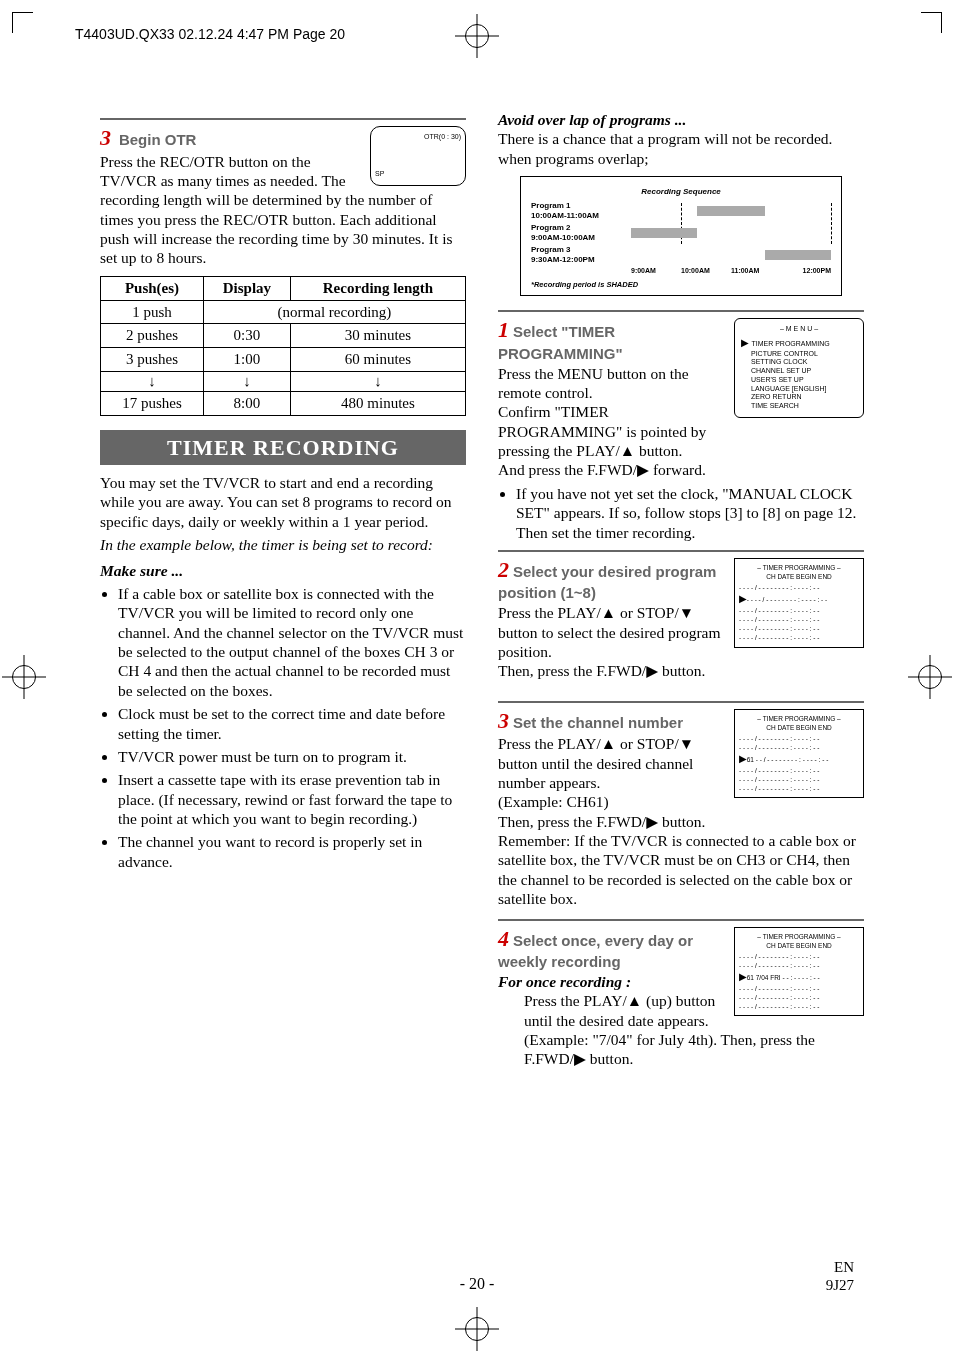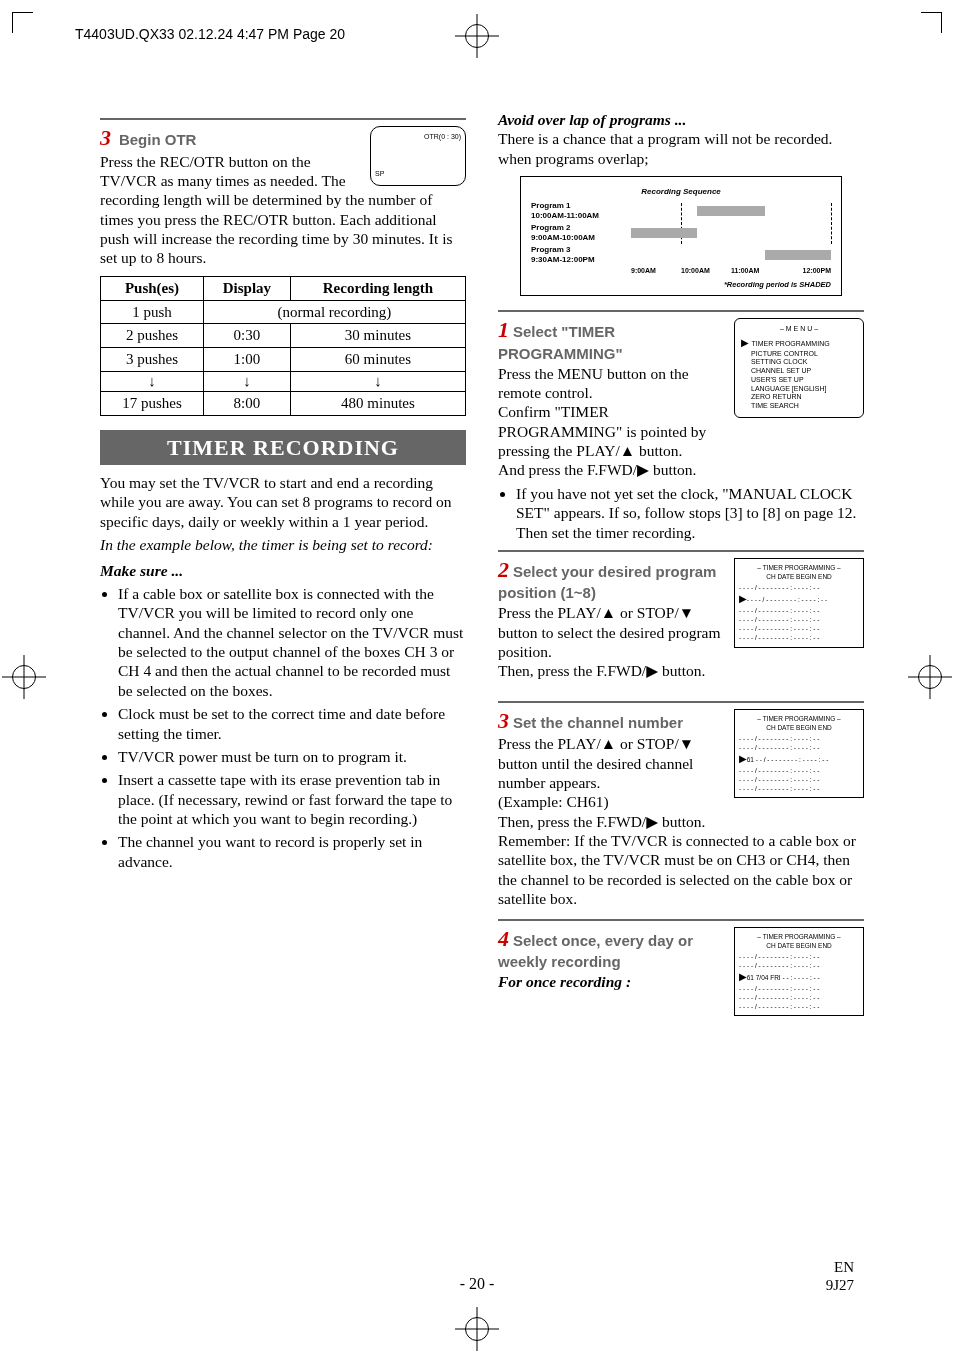--- a/index.html
+++ b/index.html
@@ -35,21 +35,21 @@
   .prog-box .ptitle { text-align:center; }
   .prog-box .phdr { text-align:center; margin-bottom:2px; }
   .recseq { border:1px solid #000; padding:10px 10px 6px; font-family:Arial,sans-serif; font-size:8px; margin:8px auto; width:300px; }
   .recseq .title { text-align:center; font-style:italic; font-weight:bold; margin-bottom:6px; }
   .recseq .row { display:flex; align-items:center; height:16px; }
   .recseq .lab { width:100px; font-weight:bold; }
   .recseq .track { flex:1; position:relative; height:10px; }
   .recseq .bar { position:absolute; top:0; bottom:0; background:#aaa; }
   .recseq .axis { display:flex; margin-left:100px; font-weight:bold; font-size:7px; }
   .recseq .axis span { flex:1; text-align:left; }
-  .recseq .foot { text-align:right; font-style:italic; font-weight:bold; font-size:7.5px; margin-top:4px; }
+  .recseq .foot { text-align:left; font-style:italic; font-weight:bold; font-size:7.5px; margin-top:4px; }
   .arrow { font-size:16px; line-height:1; }
   .footer { position:absolute; bottom:60px; left:0; right:0; text-align:center; font-size:16px; }
   .footer-right { position:absolute; bottom:59px; right:100px; text-align:right; font-size:15px; line-height:1.2; }
   .indent { margin-left:26px; }
   .tri { font-size:10px; }
   .dashv1 { position:absolute; left:50%; top:0; bottom:32px; border-left:1px dashed #000; }
   .dashv2 { position:absolute; left:100%; top:0; bottom:32px; border-left:1px dashed #000; }
 </style>
 </head>
 <body>
@@ -177,21 +177,21 @@
         <div style="padding-left:10px">SETTING CLOCK</div>
         <div style="padding-left:10px">CHANNEL SET UP</div>
         <div style="padding-left:10px">USER'S SET UP</div>
         <div style="padding-left:10px">LANGUAGE  [ENGLISH]</div>
         <div style="padding-left:10px">ZERO RETURN</div>
         <div style="padding-left:10px">TIME SEARCH</div>
       </div>
       <div><span class="step-num">1</span><span class="step-title">Select "TIMER PROGRAMMING"</span></div>
       <div><span>Press the MENU button on the remote control.</span></div>
       <div>Confirm "TIMER PROGRAMMING" is pointed by pressing the PLAY/▲ button.</div>
-      <div>And press the F.FWD/▶ button.</div>
+      <div>And press the F.FWD/▶ forward.</div>
       <ul class="bul" style="clear:both">
           <li>If you have not yet set the clock, "MANUAL CLOCK SET" appears. If so, follow stops [3] to [8] on page 12. Then set the timer recording.</li>
         </ul>
 
       <div class="hr"></div>
       <div class="prog-box">
         <div class="ptitle">– TIMER PROGRAMMING –</div>
         <div class="phdr">CH   DATE        BEGIN   END</div>
         <div>- -   - - / - -   - - - -    - - : - -    - - : - -</div>
         <div><span class="tri">▶</span><span>- -   - - / - -   - - - -    - - : - -    - - : - -</span></div>
@@ -227,20 +227,21 @@
         <div class="phdr">CH   DATE        BEGIN   END</div>
         <div>- -   - - / - -   - - - -    - - : - -    - - : - -</div>
         <div>- -   - - / - -   - - - -    - - : - -    - - : - -</div>
         <div><span class="tri">▶</span><span>61    7/04  FRI    - - : - -    - - : - -</span></div>
         <div>- -   - - / - -   - - - -    - - : - -    - - : - -</div>
         <div>- -   - - / - -   - - - -    - - : - -    - - : - -</div>
         <div>- -   - - / - -   - - - -    - - : - -    - - : - -</div>
       </div>
       <div><span class="step-num">4</span><span class="step-title">Select once, every day or weekly recording</span></div>
       <div class="bolditl">For once recording :</div>
+      <div class="indent">Press the PLAY/▲ (up) button until the desired date appears. (Example: "7/04" for July 4th). Then, press the F.FWD/▶ button.</div>
     </div>
   </div>
 
   <div class="footer">- 20 -</div>
   <div class="footer-right">
     <span>EN</span><br><span>9J27</span>
   </div>
 </div>
 
 </body></html>

